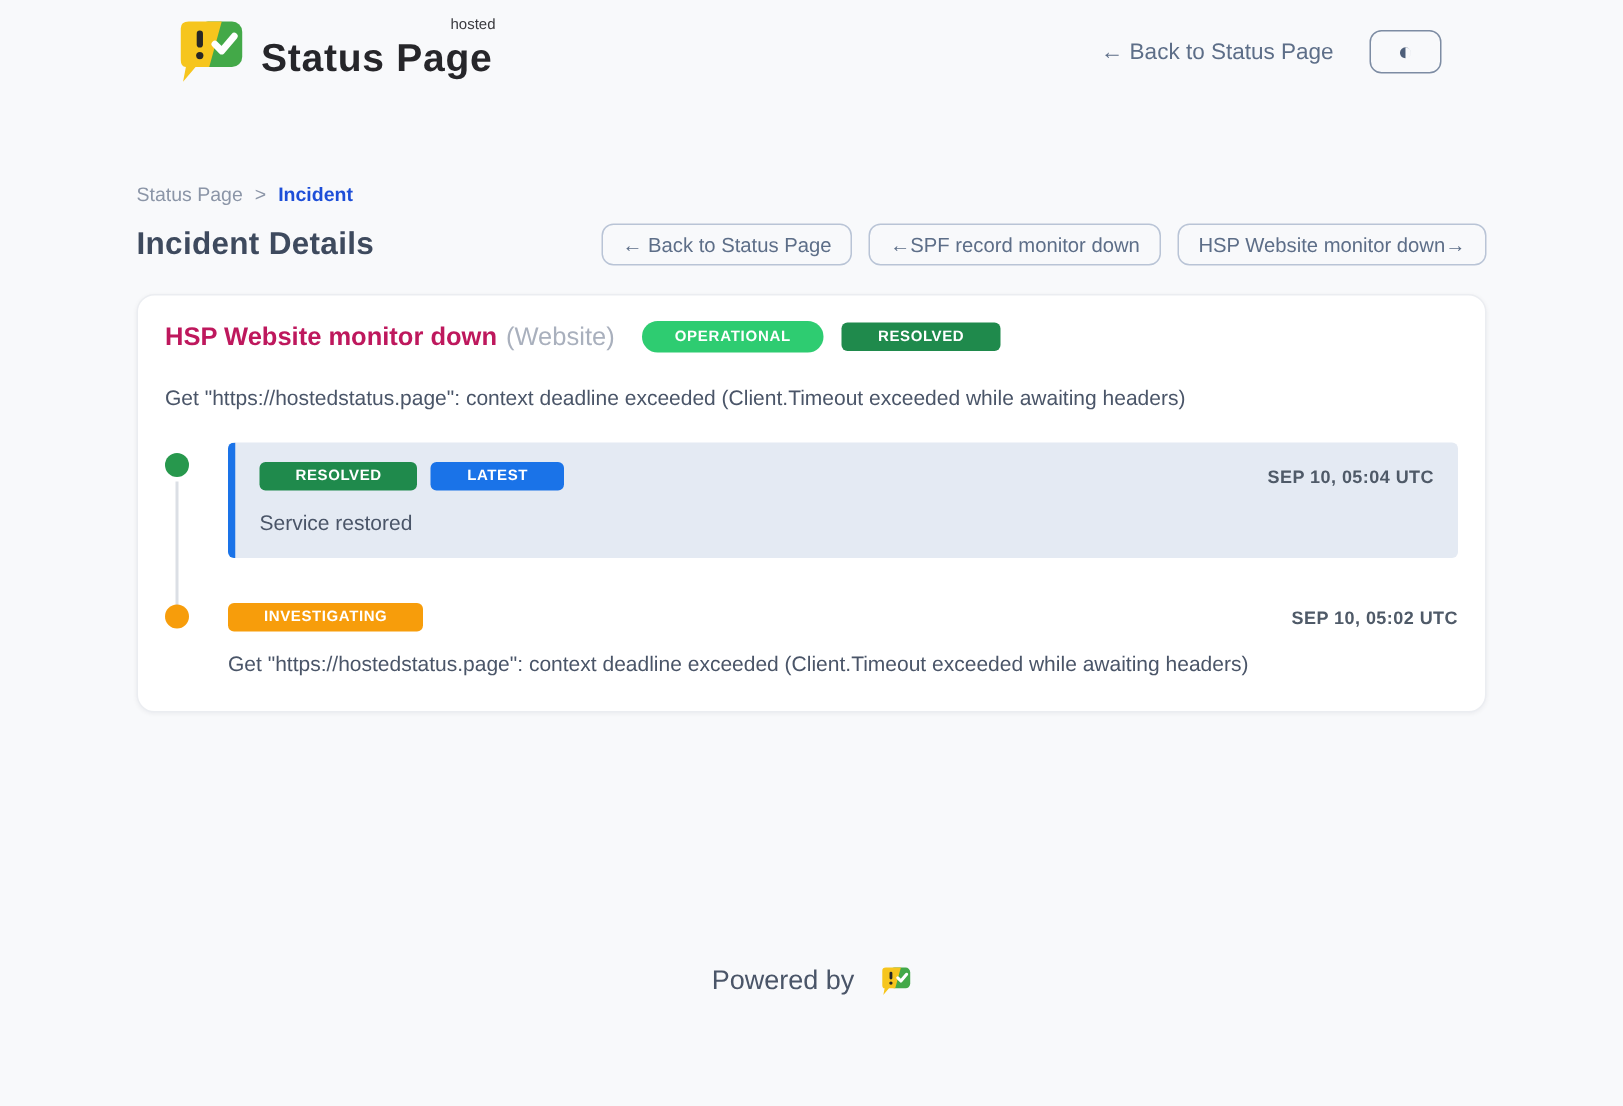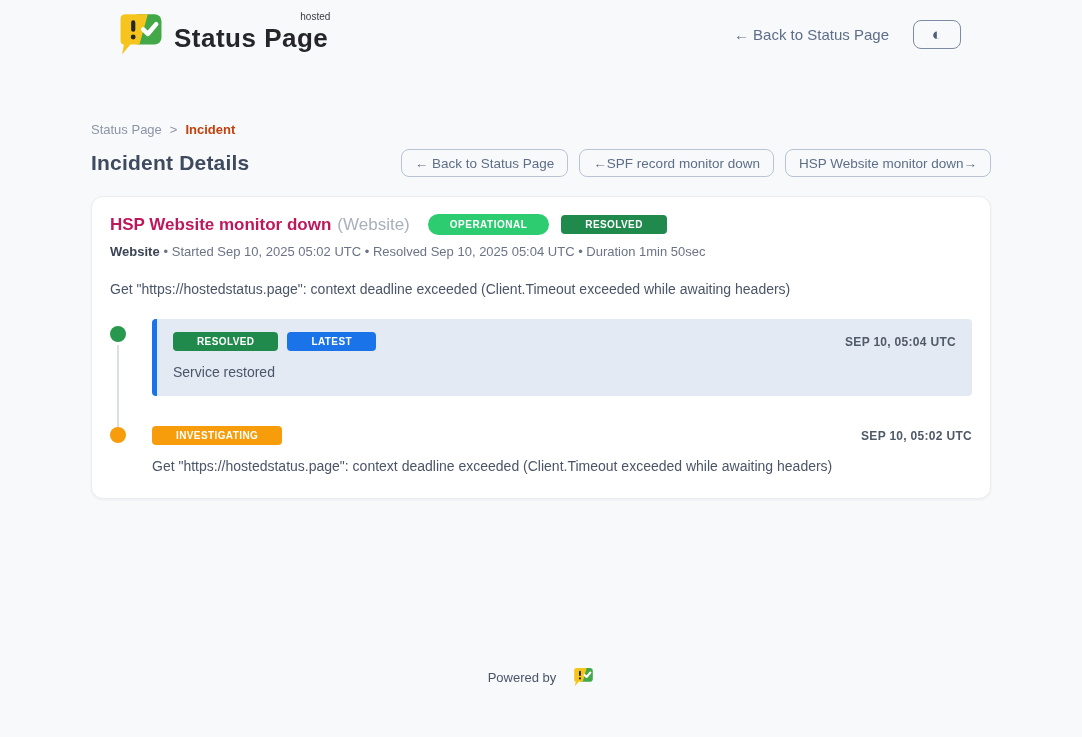--- a/index.html
+++ b/index.html
@@ -32,21 +32,21 @@
     width:48px; height:29px; border:1px solid #7d8ca3; border-radius:8px;
     background:transparent; display:flex; align-items:center; justify-content:center;
     cursor:pointer; color:#4e5f7a; font-size:17px; line-height:1;
   }
 
   
   .main { width:900px; margin:0 auto; }
 
   .breadcrumb { margin-top:66px; font-size:13px; color:#8b95a7; display:flex; gap:8px; align-items:center; }
   .breadcrumb .crumb-root { color:#8b95a7; text-decoration:none; cursor:pointer; }
-  .breadcrumb .crumb-current { color:#c2410c; font-weight:700; }
+  .breadcrumb .crumb-current { color:#1d4ed8; font-weight:700; }
 
   .title-row { margin-top:12px; display:flex; justify-content:space-between; align-items:center; }
   .page-title { font-size:21px; font-weight:700; color:#3e4a5e; letter-spacing:0.2px; }
   .nav-buttons { display:flex; gap:11px; }
   .nav-btn {
     height:28px; padding:0 13px; font-size:13.5px; color:#5d6e88;
     background:transparent; border:1px solid #b9c4d6; border-radius:8px;
     cursor:pointer; font-family:inherit; white-space:nowrap;
   }
 
@@ -86,21 +86,21 @@
   .entry-badges { display:flex; gap:9px; }
   .badge-tl-resolved { background:#1f8a4c; }
   .badge-latest { background:#1a73e8; }
   .badge-investigating { background:#f79d0b; }
   .entry-time { font-size:12px; font-weight:700; color:#4f5a68; letter-spacing:0.3px; }
   .entry-msg { margin-top:13px; font-size:14px; color:#4a5568; }
   .entry-second { margin-top:30px; }
 
   
   .footer { margin-top:168px; text-align:center; }
-  .powered { display:inline-flex; align-items:center; gap:17px; font-size:13px; color:#4a5568; text-decoration:none; cursor:pointer; }
+  .powered { display:inline-flex; align-items:center; gap:17px; font-size:18px; color:#4a5568; text-decoration:none; cursor:pointer; }
   .copyright { margin-top:17px; font-size:13px; color:#b8bfca; }
 </style>
 </head>
 <body>
 
 <div class="header">
   <a class="logo">
     <svg viewBox="0 0 60 58" width="46" height="44" aria-hidden="true">
       <rect x="18" y="3" width="39" height="40" rx="9" fill="#43a948"></rect>
       <path d="M10 3 H39 L28 43 H16 L5 56 L7.5 43 Q3 43 3 37 V9 Q3 3 10 3 Z" fill="#f6c51d"></path>
@@ -139,23 +139,20 @@
   </div>
 
   <div class="card">
     <div class="card-title-row">
       <span class="incident-title">HSP Website monitor down</span>
       <span class="incident-component">(Website)</span>
       <span class="pill">OPERATIONAL</span>
       <span class="badge badge-resolved">RESOLVED</span>
     </div>
 
-    <div class="meta">
-      <span class="meta-component">Website</span><span>• Started Sep 10, 2025 05:02 UTC • Resolved Sep 10, 2025 05:04 UTC • Duration 1min 50sec</span>
-    </div>
 
     <p class="description">Get "https://hostedstatus.page": context deadline exceeded (Client.Timeout exceeded while awaiting headers)</p>
 
     <div class="timeline">
       <div class="tl-line"></div>
 
       <div class="entry">
         <span class="dot dot-green"></span>
         <div class="entry-highlight">
           <div class="entry-row">

